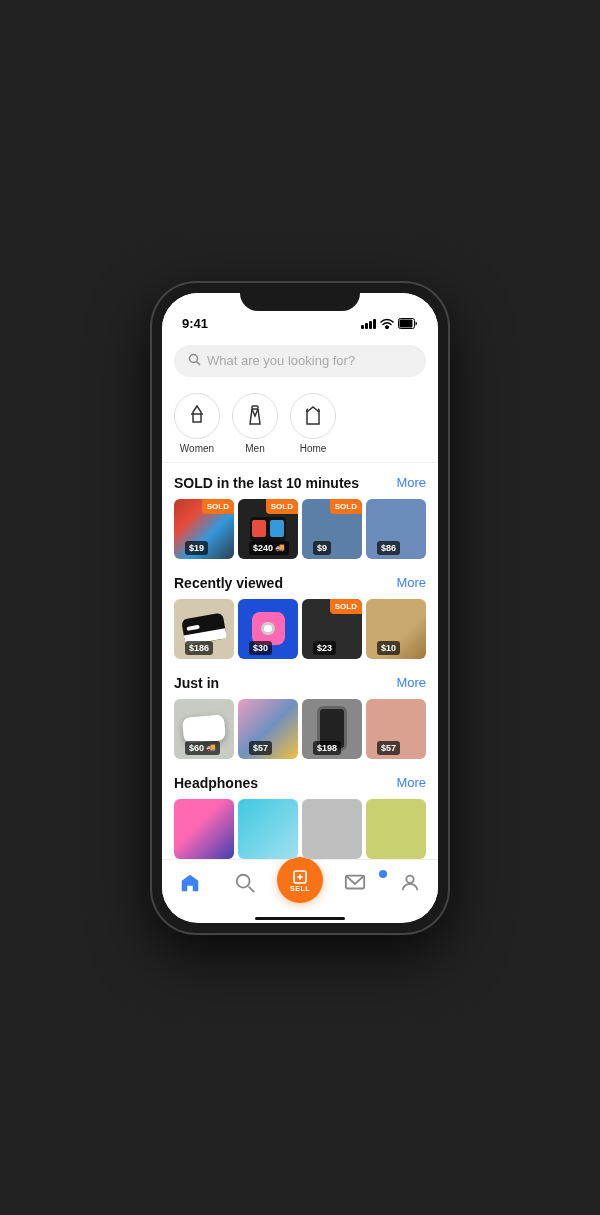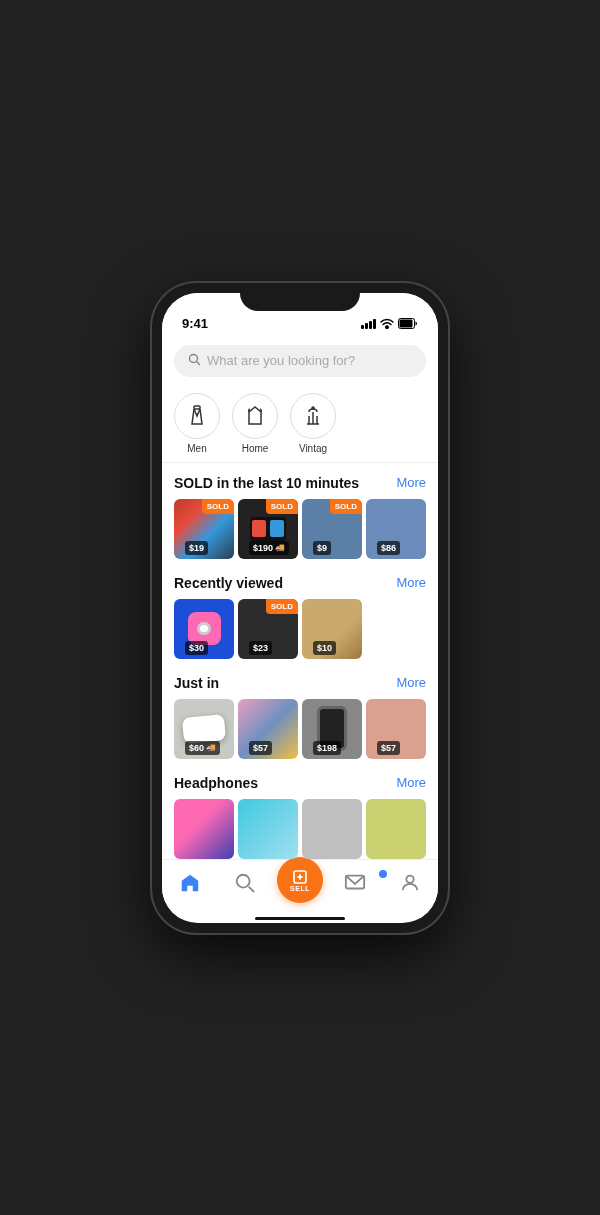--- a/index.html
+++ b/index.html
@@ -328,20 +328,29 @@
           <svg width="13" height="13" viewBox="0 0 13 13" fill="none" stroke="#888" stroke-width="1.5">
             <circle cx="5.5" cy="5.5" r="4"></circle>
             <line x1="8.5" y1="8.5" x2="12" y2="12"></line>
           </svg>
         </span>
         <span class="search-placeholder">What are you looking for?</span>
       </div>
 
       <div class="categories">
 
+        <div class="category-item">
+          <div class="category-circle">
+            <svg viewBox="0 0 24 24" stroke="#333" fill="none" stroke-width="1.5">
+              <path d="M12 2 L8 8 L8 18 L16 18 L16 8 Z"></path>
+              <line x1="6" y1="10" x2="18" y2="10"></line>
+            </svg>
+          </div>
+          <span class="category-label">Women</span>
+        </div>
 
         <div class="category-item">
           <div class="category-circle">
             <svg viewBox="0 0 24 24" stroke="#333" fill="none" stroke-width="1.5">
               <rect x="9" y="2" width="6" height="3" rx="1"></rect>
               <path d="M9 5 L7 20 L17 20 L15 5"></path>
               <path d="M9 5 L12 12 L15 5"></path>
             </svg>
           </div>
           <span class="category-label">Men</span>
@@ -352,33 +361,20 @@
           <div class="category-circle">
             <svg viewBox="0 0 24 24" stroke="#333" fill="none" stroke-width="1.5">
               <path d="M6 8 L12 3 L18 8 L18 20 L6 20 Z"></path>
               <path d="M6 8 C6 8 5 6 7 5"></path>
               <path d="M18 8 C18 8 19 6 17 5"></path>
             </svg>
           </div>
           <span class="category-label">Home</span>
         </div>
 
-        <div class="category-item">
-          <div class="category-circle">
-            <svg viewBox="0 0 24 24" stroke="#333" fill="none" stroke-width="1.5">
-              <line x1="12" y1="20" x2="12" y2="8"></line>
-              <line x1="8" y1="20" x2="8" y2="12"></line>
-              <line x1="16" y1="20" x2="16" y2="12"></line>
-              <line x1="6" y1="20" x2="18" y2="20"></line>
-              <path d="M8 8 C8 6 10 5 12 5 C14 5 16 6 16 8"></path>
-              <circle cx="12" cy="4" r="1" fill="#333"></circle>
-            </svg>
-          </div>
-          <span class="category-label">Vintag</span>
-        </div>
       </div>
 
       <div class="section">
         <div class="section-header">
           <span class="section-title">SOLD in the last 10 minutes</span>
           <span class="section-more">More</span>
         </div>
         <div class="items-row">
           <div class="item-card bg-plaid">
             <div class="sold-badge">SOLD</div>
@@ -388,21 +384,21 @@
           </div>
           <div class="item-card bg-switch">
             <div style="width:100%;height:100%;display:flex;align-items:center;justify-content:center;">
               <div style="width:60%;height:40%;background:#111;border-radius:4px;display:flex;align-items:center;justify-content:center;">
                 <div style="width:40%;height:70%;background:#e74c3c;border-radius:2px;margin:0 2px;"></div>
                 <div style="width:40%;height:70%;background:#3498db;border-radius:2px;margin:0 2px;"></div>
               </div>
             </div>
             <div class="sold-badge">SOLD</div>
             <div class="item-price">
-              <span>$190</span>
+              <span>$240</span>
               <span class="shipping-icon">🚚</span>
             </div>
           </div>
           <div class="item-card bg-jeans">
             <div class="sold-badge">SOLD</div>
             <div class="item-price">
                 <span>$9</span>
               </div>
           </div>
           <div class="item-card bg-sunglasses">
@@ -412,20 +408,31 @@
           </div>
         </div>
       </div>
 
       <div class="section">
         <div class="section-header">
           <span class="section-title">Recently viewed</span>
           <span class="section-more">More</span>
         </div>
         <div class="items-row">
+          <div class="item-card bg-sneakers">
+            <div style="width:100%;height:100%;display:flex;align-items:center;justify-content:center;padding:4px;">
+              <div style="width:80%;height:50%;background:#111;border-radius:6px;transform:rotate(-10deg);position:relative;">
+                <div style="position:absolute;bottom:0;left:0;width:100%;height:40%;background:#fff;border-radius:0 0 4px 4px;"></div>
+                <div style="position:absolute;top:30%;left:10%;width:30%;height:4px;background:#fff;border-radius:2px;"></div>
+              </div>
+            </div>
+            <div class="item-price">
+                <span>$186</span>
+              </div>
+          </div>
           <div class="item-card bg-camera">
             <div style="width:100%;height:100%;display:flex;align-items:center;justify-content:center;">
               <div style="width:55%;height:55%;background:#ff69b4;border-radius:8px;display:flex;align-items:center;justify-content:center;">
                 <div style="width:40%;height:40%;background:#fff;border-radius:50%;border:3px solid #ccc;"></div>
               </div>
             </div>
             <div class="item-price">
                 <span>$30</span>
               </div>
           </div>

